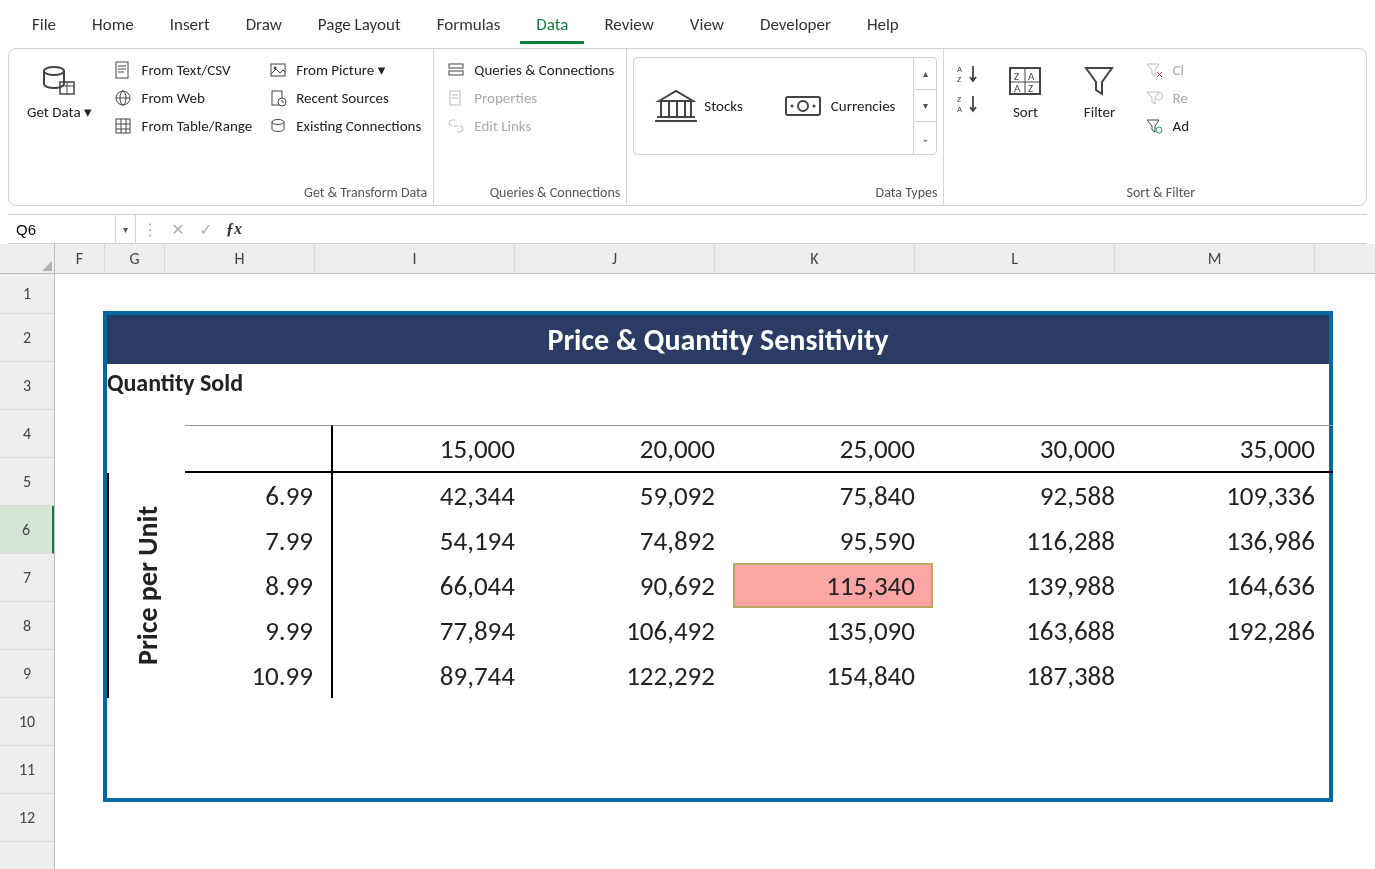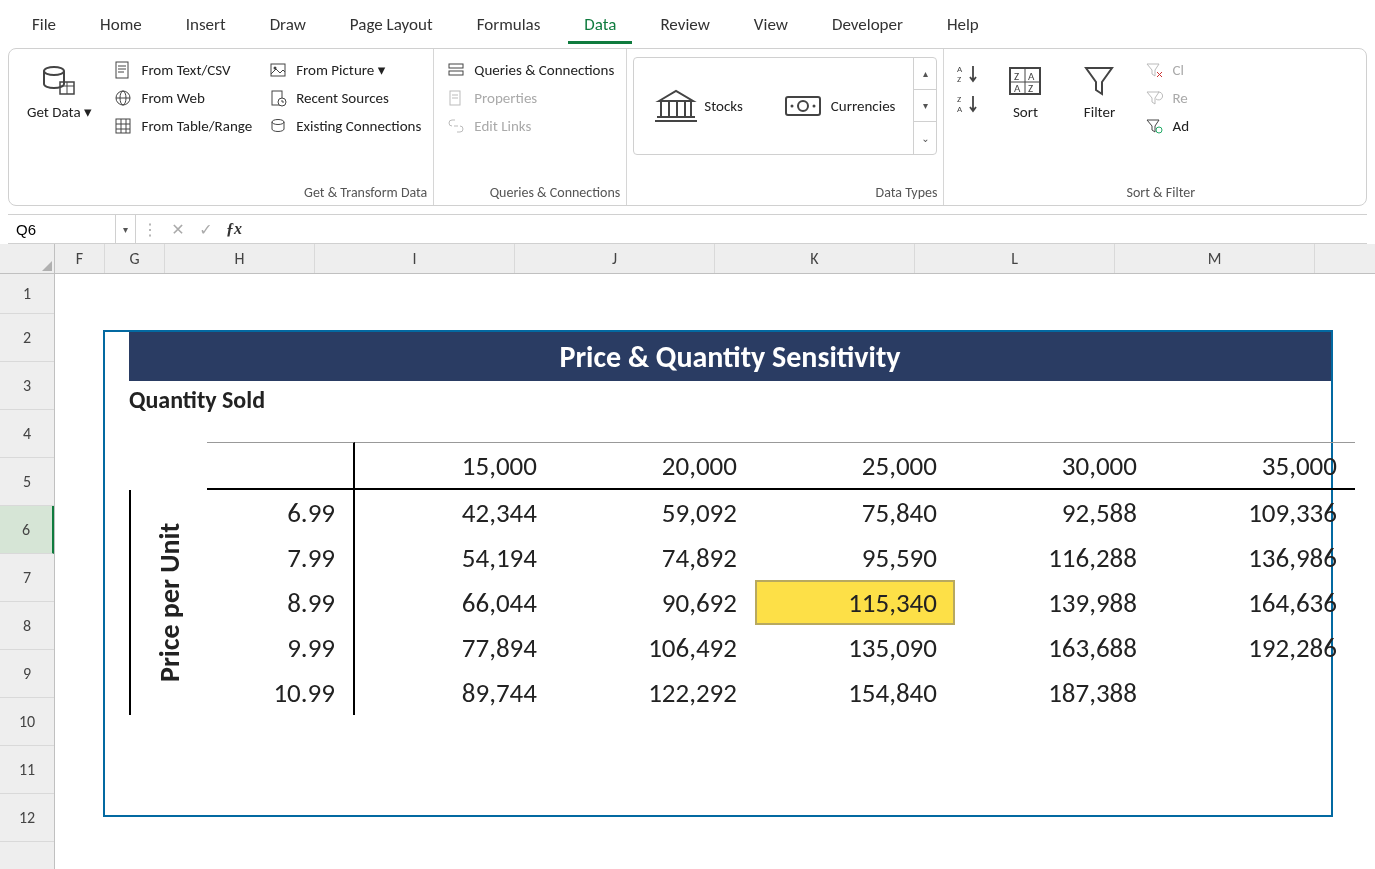--- a/index.html
+++ b/index.html
@@ -7,21 +7,21 @@
       font-family: "Segoe UI", Calibri, Arial, sans-serif;
       font-size: 14px;
       color: #222;
       background: #fff;
       overflow: hidden;
     }
 
     
     .menubar {
       display: flex;
-      gap: 12px;
+      gap: 4px;
       padding: 8px 16px 0 16px;
       background: #fff;
     }
     .menubar-item {
       padding: 6px 16px;
       font-size: 17px;
       color: #333;
       cursor: pointer;
     }
     .menubar-item.active {
@@ -124,24 +124,23 @@
     .ch { display:flex; align-items:center; justify-content:center; font-size:16px; color:#444; border-right:1px solid #d9d9d9; }
     .row-headers { background:#eee; border-right:1px solid #c0c0c0; display:flex; flex-direction:column; }
     .rh { display:flex; align-items:center; justify-content:center; font-size:16px; color:#444; border-bottom:1px solid #d9d9d9; }
     .rh.sel { background:#d6e5d6; border-right:2px solid #0f7b3e;}
     .cells { position:relative; }
 
     
     .table-wrap {
       position:absolute;
       left: 48px;
-      top: 56px;
+      top: 37px;
       width: 1230px;
-      border: 2px solid #0369a1;
-      padding-left: 24px;
+      border: 4px solid #0369a1;
     }
     .title-bar {
       background:#2a3c63;
       color:#fff;
       text-align:center;
       font-size: 30px;
       font-weight: bold;
       padding: 6px 0;
     }
     .qty-label {
@@ -155,21 +154,21 @@
     .gc.hdr { border-bottom: 2px solid #000; border-top:1px solid #999; }
     .vert-label {
       grid-row: span 5;
       display:flex; align-items:center; justify-content:center;
       font-size: 28px; font-weight:bold;
       writing-mode: vertical-rl;
       transform: rotate(180deg);
       border-right: 2px solid #000;
       padding: 0 8px;
     }
-    .highlight { background:#fde047; outline:2px solid #b8a95f; outline-offset:-2px; }
+    .highlight { background:#fca5a5; outline:2px solid #b8a95f; outline-offset:-2px; }
 
     .bottom-spacer{ height: 100px; }
 
     svg { display:block; }
   </style>
 </head>
 <body>
 
 <div class="menubar">
     <div class="menubar-item">File</div>

